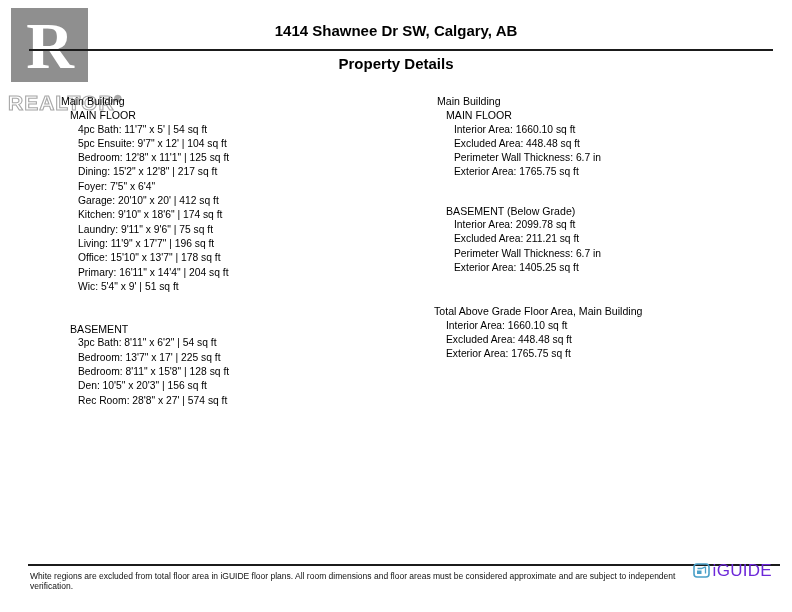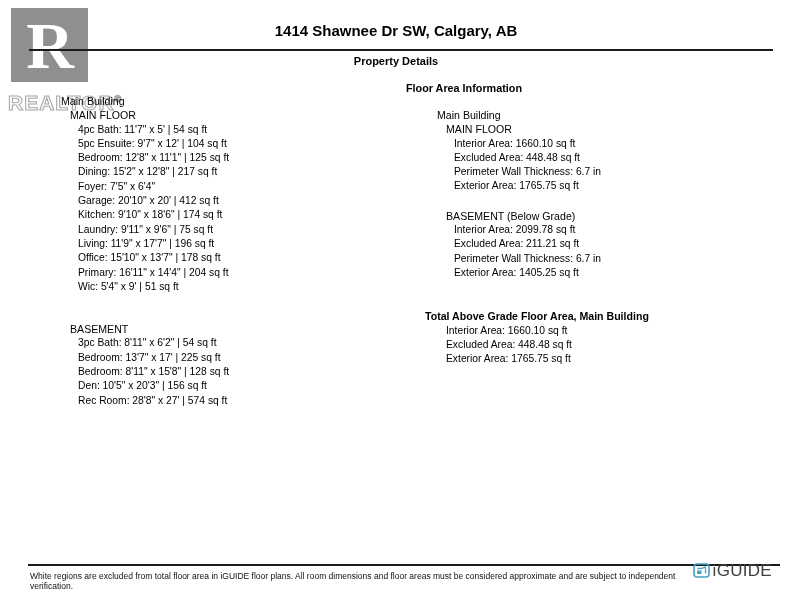--- a/index.html
+++ b/index.html
@@ -19,37 +19,37 @@
   }
   .realtor-word .reg { font-size:9px; vertical-align:super; letter-spacing:0; }
 
   .page-title {
     position:absolute; top:22px; left:0; right:0; text-align:center;
     font-size:15px; font-weight:bold; z-index:3;
   }
   .header-rule { position:absolute; top:49px; left:29px; right:19px; height:2px; background:#1b1b1b; z-index:2; }
   .page-subtitle {
     position:absolute; top:55px; left:0; right:0; text-align:center;
-    font-size:11px; font-weight:bold; z-index:3;
+    font-size:15px; font-weight:bold; z-index:3;
   }
 
   
   .col { position:absolute; top:81px; z-index:2; }
   .col-left  { left:30px;  width:376px; }
   .col-right { left:406px; width:374px; }
 
   .sec-heading { font-size:10.8px; font-weight:bold; line-height:14px; margin-bottom:3px; }
   .sec-desc    { font-size:10px; line-height:16px; }
 
   .building    { font-size:10.6px; font-weight:normal; line-height:14.3px; margin:13px 0 0 31px; }
   .floor       { font-size:10.6px; line-height:14.3px; margin-left:40px; }
   .item        { font-size:10.3px; line-height:14.3px; margin-left:48px; }
   .mt-1line    { margin-top:28px; }
-  .mt-2line    { margin-top:15px; }
-  .total-heading { font-size:10.6px; font-weight:bold; line-height:14.3px; margin:29px 0 0 19px; }
+  .mt-2line    { margin-top:24px; }
+  .total-heading { font-size:10.6px; font-weight:normal; line-height:14.3px; margin:29px 0 0 28px; }
   .total-item  { font-size:10.3px; line-height:14.3px; margin-left:40px; }
 
   
   .footer-rule { position:absolute; top:564px; left:28px; right:12px; height:2px; background:#1b1b1b; }
   .footer-text { position:absolute; top:571px; left:30px; right:110px; font-size:8.5px; color:#111; }
   .iguide {
     position:absolute; top:562px; right:20px; display:flex; align-items:center; gap:3px;
   }
   .iguide .word { font-size:17px; letter-spacing:0.3px; line-height:17px; }
 </style>
@@ -90,21 +90,20 @@
 
     <div class="floor mt-1line">BASEMENT</div>
     <div class="item">3pc Bath: 8'11" x 6'2" | 54 sq ft</div>
     <div class="item">Bedroom: 13'7" x 17' | 225 sq ft</div>
     <div class="item">Bedroom: 8'11" x 15'8" | 128 sq ft</div>
     <div class="item">Den: 10'5" x 20'3" | 156 sq ft</div>
     <div class="item">Rec Room: 28'8" x 27' | 574 sq ft</div>
   </div>
 
   <div class="col col-right">
-    <div class="sec-heading">Floor Area Information</div>
 
     <div class="building">Main Building</div>
 
     <div class="floor">MAIN FLOOR</div>
     <div class="item">Interior Area: 1660.10 sq ft</div>
     <div class="item">Excluded Area: 448.48 sq ft</div>
     <div class="item">Perimeter Wall Thickness: 6.7 in</div>
     <div class="item">Exterior Area: 1765.75 sq ft</div>
 
     <div class="floor mt-2line">BASEMENT (Below Grade)</div>
@@ -115,21 +114,21 @@
 
     <div class="total-heading">Total Above Grade Floor Area, Main Building</div>
     <div class="total-item">Interior Area: 1660.10 sq ft</div>
     <div class="total-item">Excluded Area: 448.48 sq ft</div>
     <div class="total-item">Exterior Area: 1765.75 sq ft</div>
   </div>
 
   <div class="footer-rule"></div>
   <div class="footer-text">White regions are excluded from total floor area in iGUIDE floor plans. All room dimensions and floor areas must be considered approximate and are subject to independent verification.</div>
 
-  <div class="iguide" style="color:#404040;">
+  <div class="iguide" style="color:#6d28d9;">
     <svg width="17" height="15" viewBox="0 0 17 15">
       <rect x="1" y="1" width="15" height="13" rx="3" fill="none" stroke="#4ba0c8" stroke-width="1.6"></rect>
       <rect x="4" y="7.5" width="4.5" height="3.5" fill="#4ba0c8"></rect>
       <path d="M4.5 5.5 L8.5 5.5 L12.5 3.8 M12.5 3.8 L12.5 10.5" fill="none" stroke="#4ba0c8" stroke-width="1.3"></path>
     </svg>
     <span class="word">iGUIDE</span>
   </div>
 
 </div>
 

